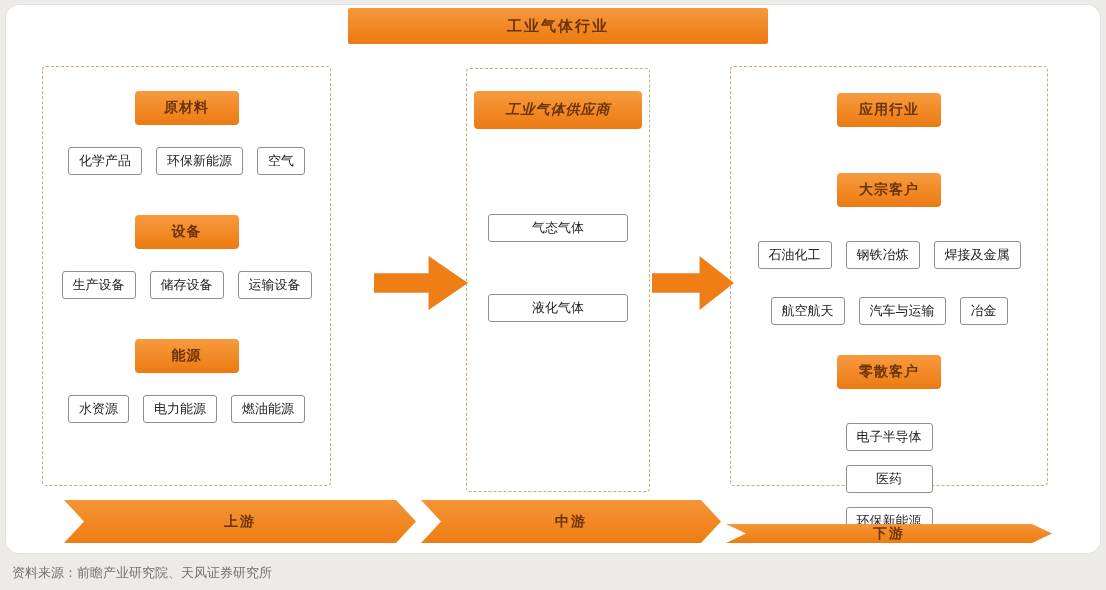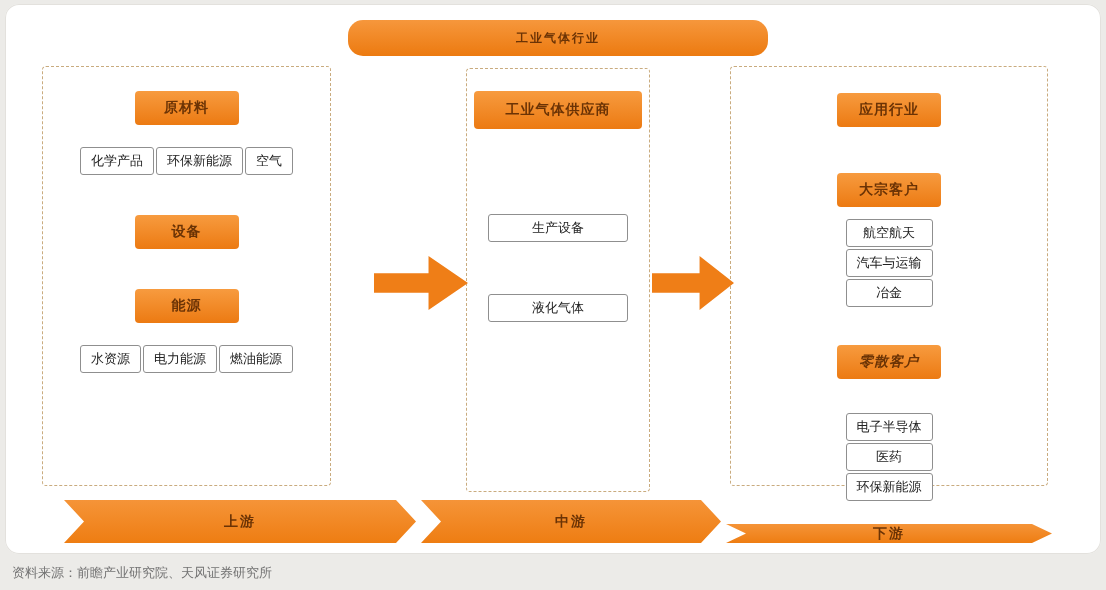--- a/index.html
+++ b/index.html
@@ -9,64 +9,64 @@
     background:#ecebe8;
     font-family:"DejaVu Sans","Liberation Sans",sans-serif;
     overflow:hidden;
   }
   .card {
     position:absolute; left:5px; top:4px; width:1096px; height:550px;
     background:#ffffff; border-radius:14px;
     box-shadow:0 0 0 1px #e3e1dd inset;
   }
   .banner {
-    position:absolute; left:348px; top:20px; width:420px; height:36px;
+    position:absolute; left:348px; top:8px; width:420px; height:36px;
     background:linear-gradient(#f6973c,#ec7a10);
-    border-radius:15px;
+    border-radius:2px;
     display:flex; align-items:center; justify-content:center;
-    color:#6b3305; font-weight:bold; font-size:12px; letter-spacing:2px;
+    color:#6b3305; font-weight:bold; font-size:15px; letter-spacing:2px;
   }
   .col {
     position:absolute;
     border:1px dashed #c9ab7e; border-radius:4px;
     display:flex; flex-direction:column; align-items:center;
     background:#fff;
   }
   .col-left  { left:42px;  top:66px; width:289px; height:420px; }
   .col-mid   { left:466px; top:68px; width:184px; height:424px; }
   .col-right { left:730px; top:66px; width:318px; height:420px; }
   .hdr {
     background:linear-gradient(#f79b3f,#ec7a12);
     color:#6b3305; font-weight:bold; font-size:14px; letter-spacing:1px;
     display:flex; align-items:center; justify-content:center;
     border-radius:4px; width:104px; height:34px; flex:none;
   }
-  .hdr-wide { width:168px; height:38px; }
+  .hdr-wide { width:168px; height:38px;font-style:italic; }
   .box {
     background:#ffffff; border:1px solid #8f8f8f; border-radius:3px;
     font-size:13px; color:#222222;
     display:flex; align-items:center; justify-content:center;
     padding:0 10px; height:28px; white-space:nowrap; flex:none;
   }
   .box-mid { width:140px; }
-  .row { display:flex; gap:2px; justify-content:center; flex:none; }
+  .row { display:flex; gap:14px; justify-content:center; flex:none; }
   
   .col-left .hdr            { margin-top:40px; }
   .col-left .hdr:first-child{ margin-top:24px; }
   .col-left .row            { margin-top:22px; }
   
   .col-mid .hdr   { margin-top:22px; }
   .col-mid .b1    { margin-top:85px; }
   .col-mid .b2    { margin-top:52px; }
   
   .col-right .hdr-app   { margin-top:26px;font-family:Liberation Serif, serif; }
   .col-right .hdr-bulk  { margin-top:46px; }
   .col-right .row-1     { margin-top:34px; }
-  .col-right .row-2     { margin-top:12px;flex-direction:column; }
-  .col-right .hdr-scat  { margin-top:38px;font-style:italic; }
+  .col-right .row-2     { margin-top:28px; }
+  .col-right .hdr-scat  { margin-top:30px; }
   .col-right .row-3     { margin-top:34px;flex-direction:column; }
   .arrow {
     position:absolute; background:#ef7e17;
     clip-path:polygon(0 32%, 58% 32%, 58% 0, 100% 50%, 58% 100%, 58% 68%, 0 68%);
   }
   .arrow-1 { left:374px; top:256px; width:94px; height:54px; }
   .arrow-2 { left:652px; top:256px; width:82px; height:54px; }
   .stagebar {
     position:absolute; left:64px; top:500px; width:988px; height:43px;
     display:flex; gap:5px;
@@ -93,37 +93,47 @@
 <div class="banner">工业气体行业</div>
 
 <div class="col col-left">
   <div class="hdr">原材料</div>
   <div class="row">
     <div class="box">化学产品</div>
     <div class="box">环保新能源</div>
     <div class="box">空气</div>
   </div>
   <div class="hdr">设备</div>
+  <div class="row">
+    <div class="box">生产设备</div>
+    <div class="box">储存设备</div>
+    <div class="box">运输设备</div>
+  </div>
   <div class="hdr">能源</div>
   <div class="row">
     <div class="box">水资源</div>
     <div class="box">电力能源</div>
     <div class="box">燃油能源</div>
   </div>
 </div>
 
 <div class="col col-mid">
   <div class="hdr hdr-wide">工业气体供应商</div>
-  <div class="box box-mid b1">生产设备</div>
+  <div class="box box-mid b1">气态气体</div>
   <div class="box box-mid b2">液化气体</div>
 </div>
 
 <div class="col col-right">
   <div class="hdr hdr-app">应用行业</div>
   <div class="hdr hdr-bulk">大宗客户</div>
+  <div class="row row-1">
+    <div class="box">石油化工</div>
+    <div class="box">钢铁冶炼</div>
+    <div class="box">焊接及金属</div>
+  </div>
   <div class="row row-2">
     <div class="box">航空航天</div>
     <div class="box">汽车与运输</div>
     <div class="box">冶金</div>
   </div>
   <div class="hdr hdr-scat">零散客户</div>
   <div class="row row-3">
     <div class="box">电子半导体</div>
     <div class="box">医药</div>
     <div class="box">环保新能源</div>

